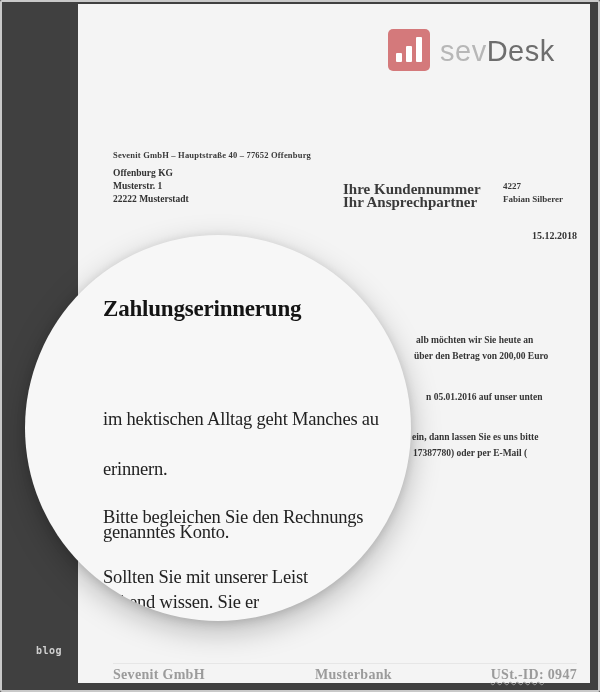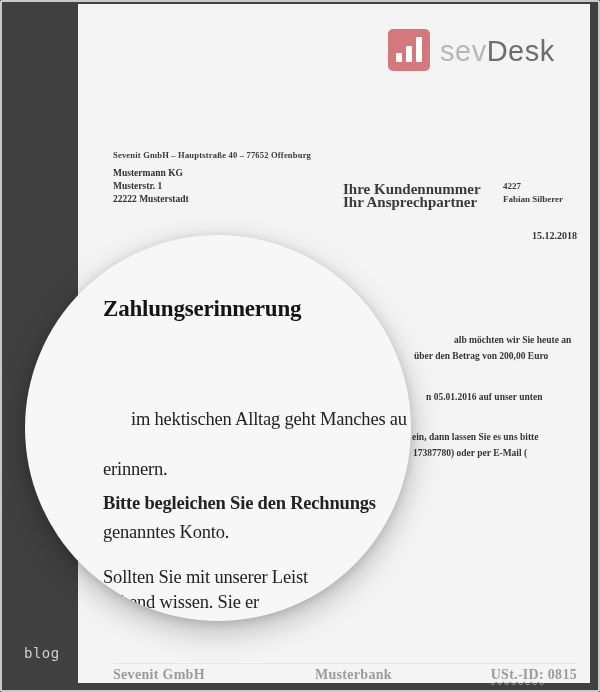--- a/index.html
+++ b/index.html
@@ -32,93 +32,93 @@
   .logo-text .lt2{color:#6d6d6d;font-weight:500;}
   
   .sender{left:35px;top:146px;font-size:8.5px;font-weight:700;color:#3a3a3a;letter-spacing:0.2px;}
   .addr{left:35px;top:163px;font-size:9.5px;line-height:13px;font-weight:700;color:#323232;}
   .meta-label{left:265px;font-size:15px;font-weight:700;color:#3a3a3a;}
   .meta-value{left:400px;font-size:9px;font-weight:700;color:#3a3a3a;margin-left:25px;}
   .row1{top:177px;} .row2{top:190px;}
   .date{right:13px;top:226px;font-size:10px;font-weight:700;color:#333;text-align:right;}
   
   .frag{font-size:9.5px;font-weight:600;color:#353535;}
-  .f1{left:338px;top:331px;margin-left:38px;}
+  .f1{left:338px;top:331px;}
   .f2{left:336px;top:347px;}
   .f3{left:348px;top:388px;}
   .f4{left:334px;top:428px;}
   .f5{left:335px;top:444px;}
   
   .footer-rule{left:35px;right:13px;top:659px;height:1px;background:#e6e6e6;}
   .foot{top:663px;font-size:14px;font-weight:600;color:#9b9b9b;letter-spacing:0.3px;}
   .foot-left{left:35px;}
   .foot-center{left:237px;}
   .foot-right{right:13px;text-align:right;}
   .wavy{text-decoration:underline wavy 1px #9a9a9a;text-underline-offset:2px;}
   
   .magnifier{
     position:absolute;left:25px;top:235px;width:386px;height:386px;
     border-radius:50%;background:#f7f7f7;overflow:hidden;z-index:10;
     box-shadow:0 10px 30px rgba(0,0,0,0.25), 0 2px 10px rgba(0,0,0,0.12);
   }
   .mag-heading{left:78px;top:61px;font-size:23px;font-weight:700;color:#141414;letter-spacing:-0.2px;}
   .mag-line{font-size:18.5px;color:#222;letter-spacing:-0.2px;}
   .m0{left:78px;top:130px;}
-  .m1{left:78px;top:174px;margin-left:28px;}
+  .m1{left:78px;top:174px;}
   .m2{left:78px;top:199px;}
   .m3{left:78px;top:224px;}
-  .m4{left:78px;top:258px;font-weight:bold;}
+  .m4{left:78px;top:272px;}
   .m5{left:78px;top:287px;}
   .m6{left:78px;top:332px;}
   .m7{left:87px;top:357px;}
   
   .blog{
-    position:absolute;left:24px;top:645px;z-index:5;
+    position:absolute;left:36px;top:645px;z-index:5;
     font-family:"DejaVu Sans Mono","Liberation Mono",monospace;
-    font-size:14px;font-weight:400;color:#cfcfcf;letter-spacing:0.5px;
+    font-size:10px;font-weight:700;color:#cfcfcf;letter-spacing:0.5px;
   }
 </style>
 </head>
 <body>
 
 <div class="stage">
 
   <div class="page">
 
     <div class="abs logo-box">
       <span class="logo-bar bar1"></span>
       <span class="logo-bar bar2"></span>
       <span class="logo-bar bar3"></span>
     </div>
     <div class="abs logo-text"><span class="lt1">sev</span><span class="lt2">Desk</span></div>
 
     <div class="abs sender">Sevenit GmbH – Hauptstraße 40 – 77652 Offenburg</div>
     <div class="abs addr">
-      <div>Mustermann KG</div>
+      <div>Offenburg KG</div>
       <div>Musterstr. 1</div>
       <div>22222 Musterstadt</div>
     </div>
 
     <div class="abs meta-label row1">Ihre Kundennummer</div>
     <div class="abs meta-value row1">4227</div>
     <div class="abs meta-label row2">Ihr Ansprechpartner</div>
     <div class="abs meta-value row2">Fabian Silberer</div>
 
     <div class="abs date">15.12.2018</div>
 
     <div class="abs frag f1">alb möchten wir Sie heute an</div>
     <div class="abs frag f2">über den Betrag von 200,00 Euro</div>
     <div class="abs frag f3">n 05.01.2016 auf unser unten</div>
     <div class="abs frag f4">ein, dann lassen Sie es uns bitte</div>
     <div class="abs frag f5">17387780) oder per E-Mail (</div>
 
     <div class="abs footer-rule"></div>
     <div class="abs foot foot-left">Sevenit GmbH</div>
     <div class="abs foot foot-center">Musterbank</div>
-    <div class="abs foot foot-right"><span class="wavy">USt.-ID:</span> <span>0815</span></div>
+    <div class="abs foot foot-right"><span class="wavy">USt.-ID:</span> <span>0947</span></div>
 
   </div>
 
   <div class="magnifier">
     <div class="abs mag-heading">Zahlungserinnerung</div>
     <div class="abs mag-line m1">im hektischen Alltag geht Manches au</div>
     <div class="abs mag-line m3">erinnern.</div>
     <div class="abs mag-line m4">Bitte begleichen Sie den Rechnungs</div>
     <div class="abs mag-line m5">genanntes Konto.</div>
     <div class="abs mag-line m6">Sollten Sie mit unserer Leist</div>

